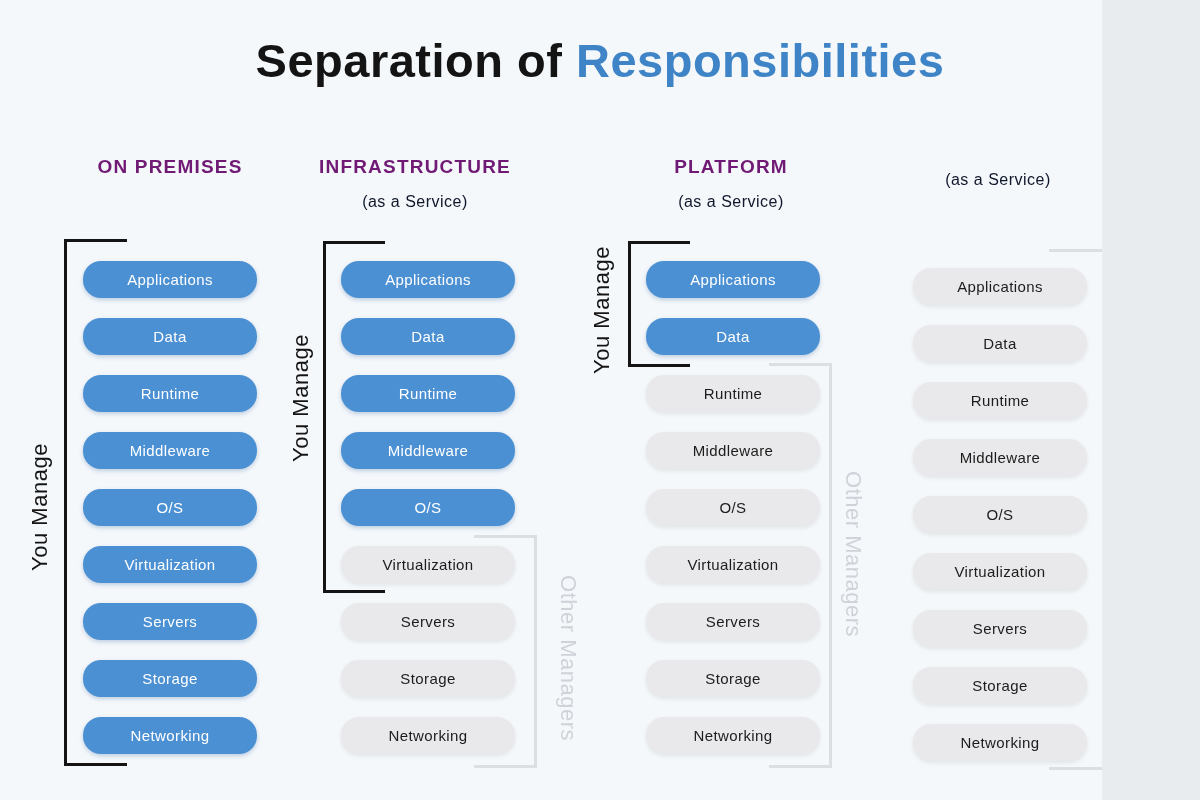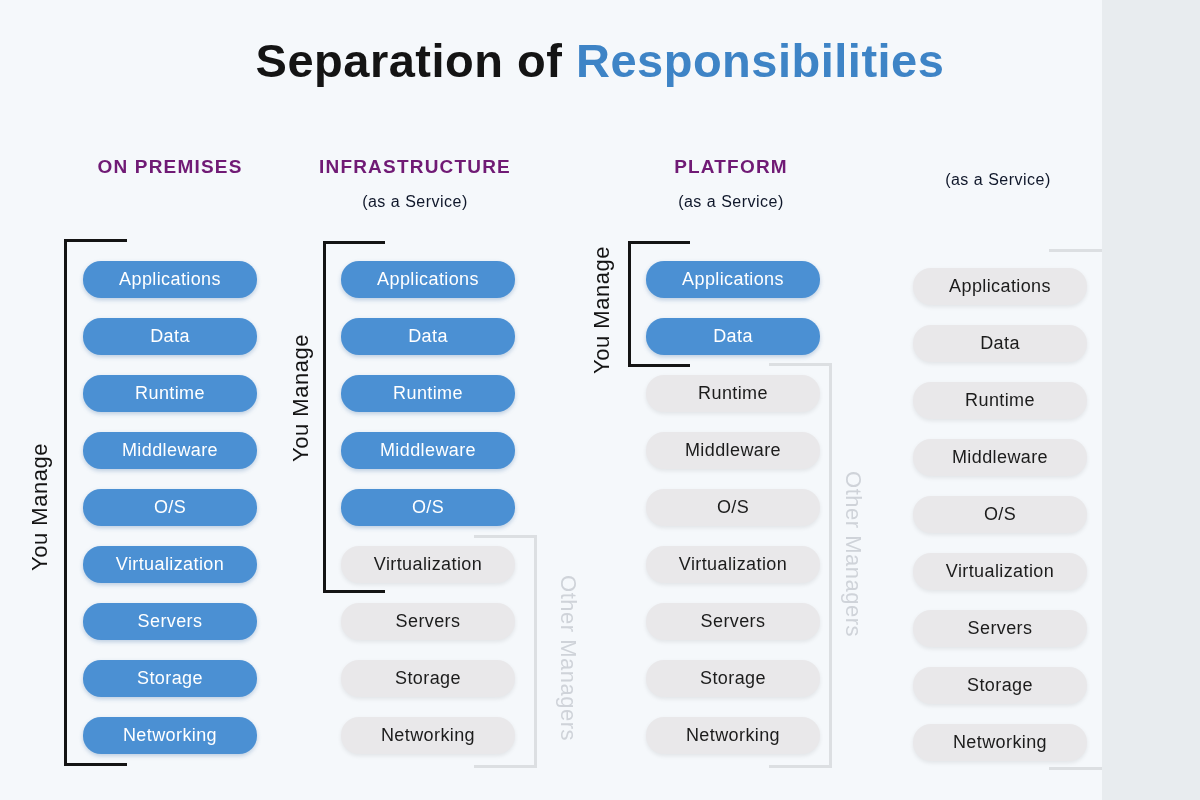--- a/index.html
+++ b/index.html
@@ -28,21 +28,21 @@
 
   
   .pills{ position:absolute; width:174px; display:flex; flex-direction:column; gap:20px; }
   #c1{ left:83px;  top:261px; }
   #c2{ left:341px; top:261px; }
   #c3{ left:646px; top:261px; }
   #c4{ left:913px; top:268px; }
   .pill{
     height:37px; border-radius:18px; display:flex;
     align-items:center; justify-content:center;
-    font-size:18px; font-weight:500; letter-spacing:.4px;text-align:right;
+    font-size:15px; font-weight:500; letter-spacing:.4px;text-align:right;
   }
   .pill.blue{
     background:#4B90D3; color:#ffffff;
     box-shadow:0 2px 4px rgba(60,110,165,.30);
   }
   .pill.gray{
     background:#E9E8EA; color:#1c1c1c;
     box-shadow:0 2px 4px rgba(0,0,0,.08);
   }
 

